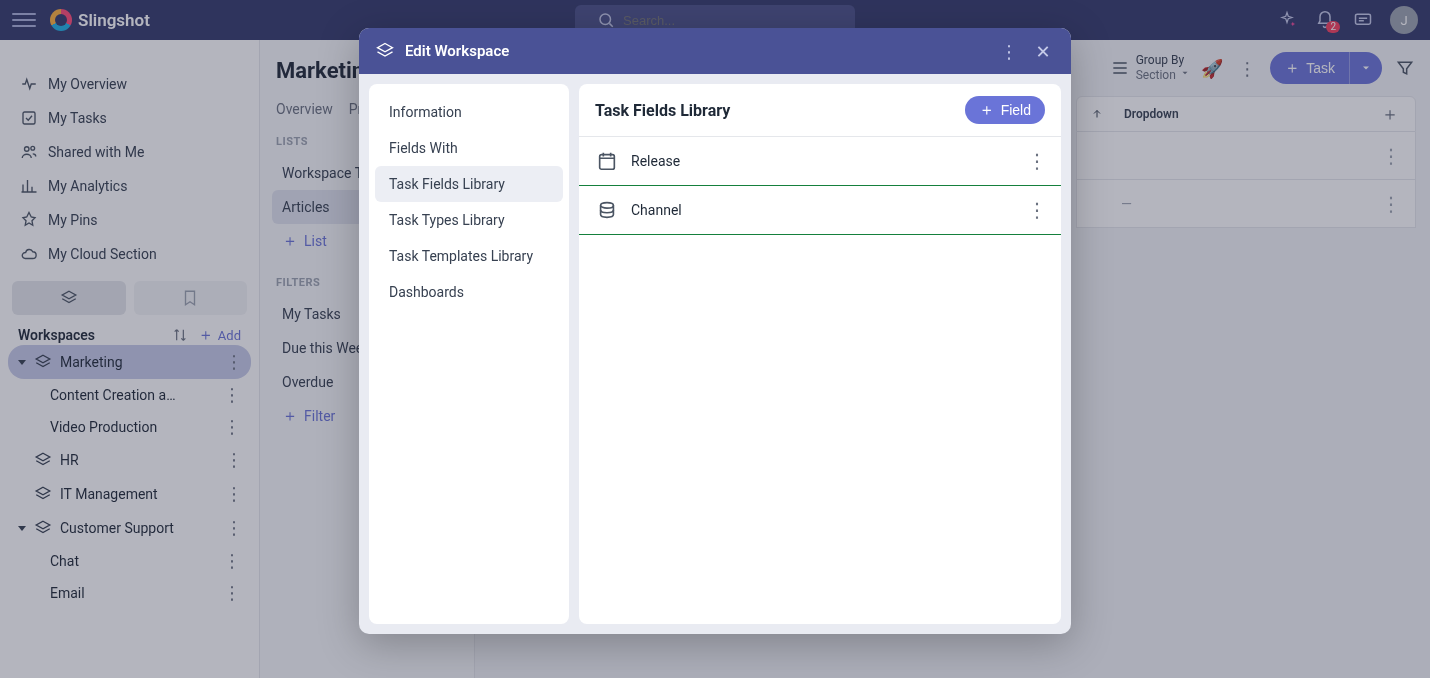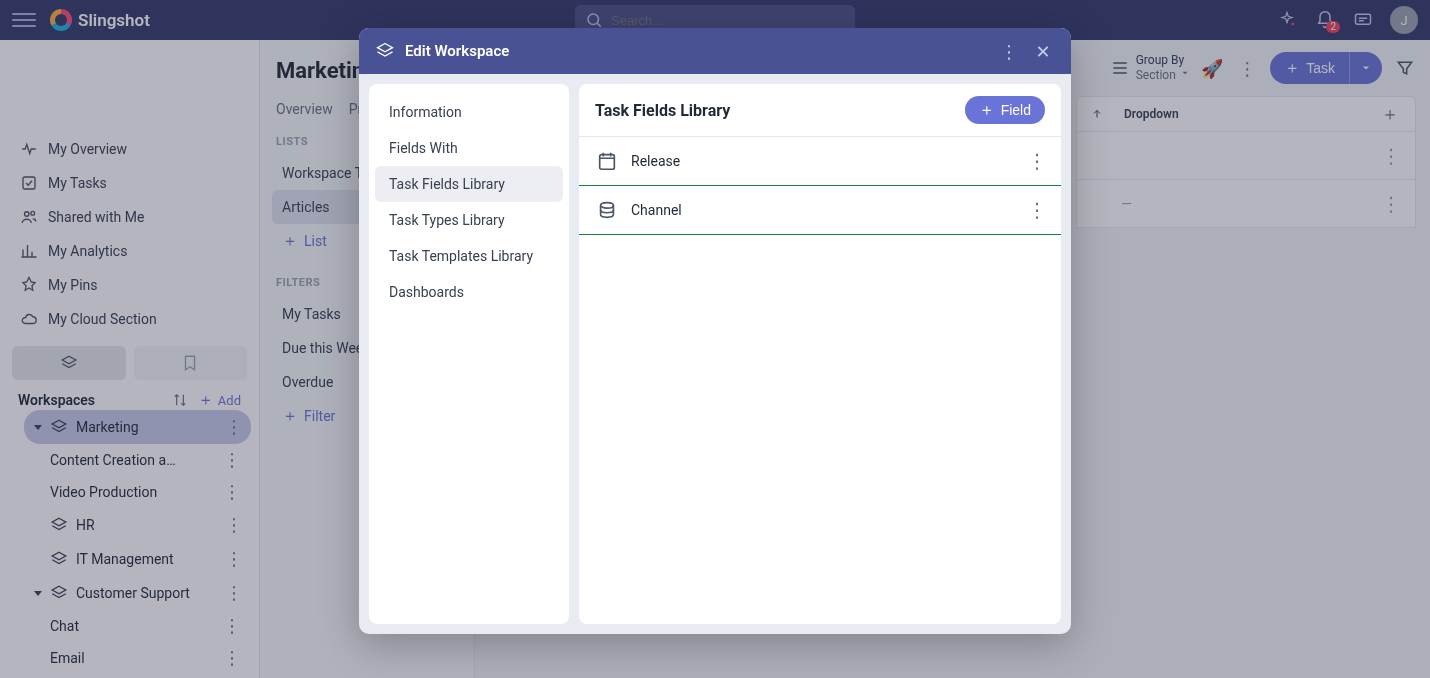--- a/index.html
+++ b/index.html
@@ -5,38 +5,38 @@
 * { box-sizing: border-box; margin: 0; padding: 0; }
 body { font-family: -apple-system, BlinkMacSystemFont, "Segoe UI", Roboto, sans-serif; font-size: 14px; color: #1f2937; background: #fff; overflow: hidden; width: 1430px; height: 678px; position: relative; }
 
 
 .topbar { height: 40px; background: #33396b; display: flex; align-items: center; padding: 0 12px; position: relative; }
 .hamburger { width: 24px; height: 24px; display: flex; flex-direction: column; justify-content: center; gap: 4px; cursor: pointer; margin-right: 14px; }
 .hamburger span { display: block; height: 2px; background: #a9b0d9; border-radius: 1px; }
 .logo { display: flex; align-items: center; gap: 6px; color: #fff; font-weight: 600; font-size: 17px; }
 .logo-mark { width: 22px; height: 22px; border-radius: 50%; background: conic-gradient(#ff4b77 0 120deg, #1fb3e6 120deg 240deg, #ffb13b 240deg 360deg); position: relative; }
 .logo-mark::after { content:''; position:absolute; inset:5px; border-radius:50%; background:#33396b; }
-.search-box { position: absolute; left: 575px; width: 280px; height: 30px; background: #4a5188; border-radius: 6px; display: flex; align-items: center; padding: 0 10px; gap: 8px; }
+.search-box { position: absolute; left: 575px; width: 280px; height: 30px; background: #4a5188; border-radius: 6px; display: flex; align-items: center; padding: 0 22px; gap: 8px; }
 .search-box input { background: transparent; border: none; outline: none; color: #c5cae8; font-size: 13px; flex: 1; }
 .topbar-right { margin-left: auto; display: flex; align-items: center; gap: 16px; }
 .top-icon { width: 22px; height: 22px; display: flex; align-items: center; justify-content: center; color: #c5cae8; cursor: pointer; position: relative; }
 .badge { position: absolute; bottom: -2px; right: -4px; background: #f43f5e; color: #fff; font-size: 10px; border-radius: 8px; padding: 0 4px; line-height: 12px; }
 .avatar { width: 28px; height: 28px; border-radius: 50%; background: #9ca3af; color: #fff; display: flex; align-items: center; justify-content: center; font-size: 13px; }
 
 
 .app { display: flex; height: calc(100% - 40px); }
-.leftnav { width: 260px; border-right: 1px solid #e5e7eb; padding: 4px 8px; background: #fff; display: flex; flex-direction: column; overflow:hidden;justify-content:flex-end; }
+.leftnav { width: 260px; border-right: 1px solid #e5e7eb; padding: 27px 8px; background: #fff; display: flex; flex-direction: column; overflow:hidden; }
 .nav-item { display: flex; align-items: center; gap: 10px; padding: 8px 12px; color: #374151; border-radius: 6px; cursor: pointer; font-size: 14px; }
 .toggle-tabs { display: flex; gap: 8px; margin: 10px 4px 4px; }
 .toggle-tab { flex: 1; height: 34px; background: #f3f4f6; border-radius: 6px; display: flex; align-items: center; justify-content: center; color: #6b7280; cursor: pointer; }
 .toggle-tab.active { background: #e5e7eb; color: #374151; }
 .ws-header { display: flex; align-items: center; justify-content: space-between; padding: 8px 10px 2px; }
 .ws-header .title { font-weight: 600; font-size: 14px; }
 .add-link { color: #6a74d8; font-size: 13px; display: flex; align-items: center; gap: 4px; cursor: pointer; }
-.ws-item { display: flex; align-items: center; gap: 8px; padding: 8px 10px; border-radius: 16px; cursor: pointer; position: relative; margin-left: 16px; }
+.ws-item { display: flex; align-items: center; gap: 8px; padding: 8px 10px; border-radius: 16px; cursor: pointer; position: relative; }
 .ws-item.selected { background: #c7cbe8; }
 .ws-item .more { margin-left: auto; color: #6b7280; cursor: pointer; width:16px; text-align:center; font-size:18px; line-height:14px; }
 .ws-sub { padding-left: 42px; display: flex; align-items: center; padding-top:8px; padding-bottom:8px; padding-right:10px; cursor: pointer; }
 .ws-sub .more { margin-left: auto; color:#6b7280; font-size:18px; line-height:14px; }
 .caret { width: 0; height: 0; border-left: 4px solid transparent; border-right: 4px solid transparent; border-top: 5px solid #374151; }
 
 
 .midpanel { width: 215px; background: #f8f9fb; padding: 18px 0 0 16px; border-right: 1px solid #e5e7eb; }
 .mid-title { font-size: 22px; font-weight: 700; padding-right: 12px; }
 .mid-tabs { display: flex; gap: 16px; margin-top: 18px; color: #6b7280; font-size:14px; }

